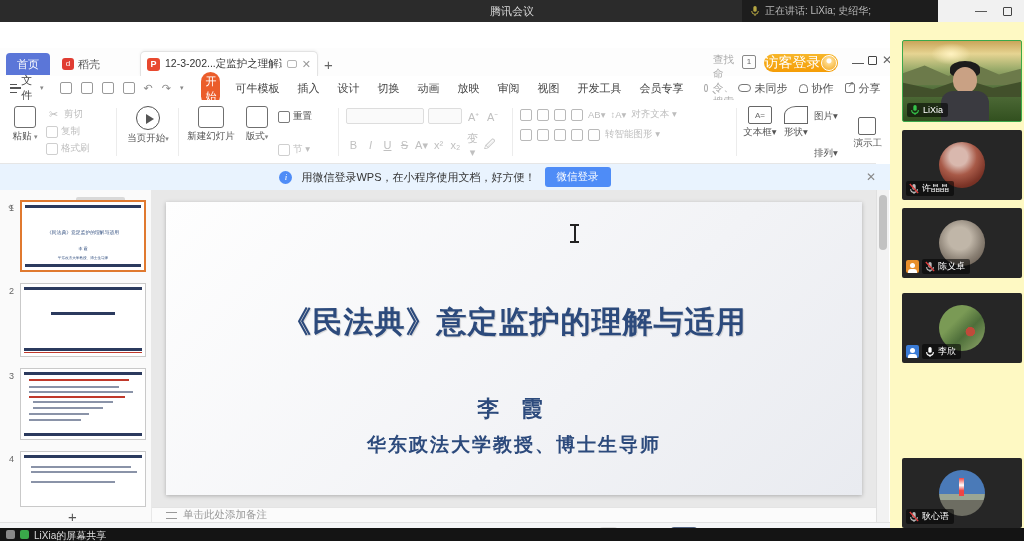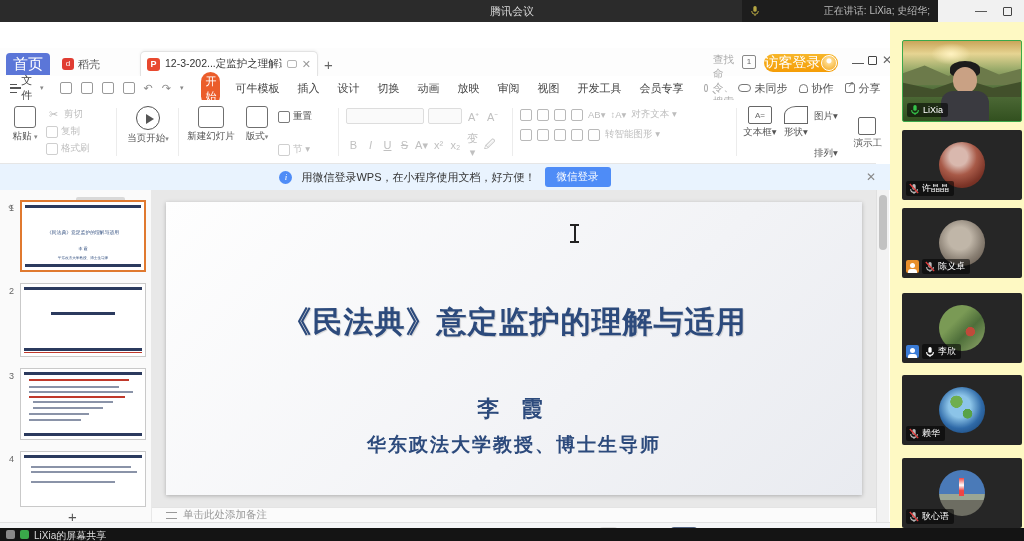--- a/index.html
+++ b/index.html
@@ -4,32 +4,32 @@
 <style>
   * { margin:0; padding:0; box-sizing:border-box; }
   html,body { width:1024px; height:541px; overflow:hidden; background:#000; }
   body { font-family:"Liberation Sans", sans-serif; }
   .abs { position:absolute; }
   #app { position:relative; width:1024px; height:541px; background:#fff; overflow:hidden; }
 
   
   #topbar { left:0; top:0; width:1024px; height:22px; background:#2b2b2b; }
   #topbar .title { width:100%; text-align:center; line-height:22px; color:#d9d9d9; font-size:11px; }
-  #speakbox { left:742px; top:0; width:196px; height:22px; background:#1d1d1d; display:flex; align-items:center; gap:5px; padding:0 8px;justify-content:space-between; }
+  #speakbox { left:742px; top:0; width:196px; height:22px; background:#1d1d1d; display:flex; align-items:center; gap:5px; padding:0 8px; }
   #speakbox .txt { color:#b9b9b9; font-size:10px; white-space:nowrap; overflow:hidden; }
   #winlight { left:938px; top:0; width:86px; height:22px; background:#f1f1f1; display:flex; align-items:center; justify-content:flex-end; gap:16px; padding-right:12px; }
   .wbtn { color:#444; font-size:12px; line-height:12px; }
   .sq { width:9px; height:9px; border:1.4px solid #444; border-radius:1px; }
 
   
   #wps { left:0; top:22px; width:890px; height:506px; background:#fff; }
 
   
   #tabbar { left:0; top:26px; width:890px; height:28px; background:#fdfdfd; }
-  .tab-home { left:6px; top:5px; width:44px; height:22px; background:#5b76d8; border-radius:4px 4px 0 0; color:#fff; font-size:15px; text-align:center; line-height:22px; }
+  .tab-home { left:6px; top:5px; width:44px; height:22px; background:#5b76d8; border-radius:4px 4px 0 0; color:#fff; font-size:11px; text-align:center; line-height:22px; }
   .tab-docer { left:54px; top:5px; width:62px; height:22px; display:flex; align-items:center; gap:4px; padding-left:8px; color:#555; font-size:11px; }
   .docer-ico { width:12px; height:12px; background:#e03c32; border-radius:3px; color:#fff; font-size:8px; text-align:center; line-height:12px; }
   .tab-doc { left:140px; top:3px; width:178px; height:25px; background:#fff; border:1px solid #e3e3e3; border-bottom:none; border-radius:5px 5px 0 0; box-shadow:0 -1px 3px rgba(0,0,0,.05); display:flex; align-items:center; gap:5px; padding:0 6px; }
   .ppt-ico { width:13px; height:13px; background:#e8492f; border-radius:3px; color:#fff; font-size:9px; font-weight:bold; text-align:center; line-height:13px; flex:0 0 auto; }
   .tab-doc .name { font-size:10.5px; color:#333; white-space:nowrap; overflow:hidden; }
   .bubble-ico { width:10px; height:8px; border:1px solid #b5b5b5; border-radius:2px; flex:0 0 auto; }
   .tab-close { color:#999; font-size:11px; flex:0 0 auto; }
   .tab-add { left:324px; top:8px; color:#666; font-size:15px; }
   .cal-ico { left:742px; top:7px; width:14px; height:14px; border:1.3px solid #888; border-radius:2px; font-size:8px; color:#666; text-align:center; line-height:12px; }
   #loginpill { left:764px; top:6px; width:74px; height:18px; background:linear-gradient(#f7b62a,#f59d06); border-radius:9px; display:flex; align-items:center; }
@@ -556,36 +556,20 @@
               <rect x="4" y="1" width="4" height="7" rx="2" fill="#bbb"></rect>
               <path d="M2 7a4 4 0 0 0 8 0" fill="none" stroke="#bbb" stroke-width="1.3"></path>
               <line x1="6" y1="11" x2="6" y2="13" stroke="#bbb" stroke-width="1.3"></line>
               <line x1="1" y1="1" x2="11" y2="12" stroke="#e23b3b" stroke-width="1.6"></line>
             </svg>
           <span class="pname">陈义卓</span>
         </span>
       </div>
     </div>
 
-    <div class="tile" style="top:353px;height:70px;">
-      <div class="avwrap">
-          <div class="avatar av-lh"></div>
-        </div>
-      <div class="badge">
-        <span class="namebox">
-          <svg class="micsvg" width="10" height="12" viewBox="0 0 12 14">
-              <rect x="4" y="1" width="4" height="7" rx="2" fill="#bbb"></rect>
-              <path d="M2 7a4 4 0 0 0 8 0" fill="none" stroke="#bbb" stroke-width="1.3"></path>
-              <line x1="6" y1="11" x2="6" y2="13" stroke="#bbb" stroke-width="1.3"></line>
-              <line x1="1" y1="1" x2="11" y2="12" stroke="#e23b3b" stroke-width="1.6"></line>
-            </svg>
-          <span class="pname">赖华</span>
-        </span>
-      </div>
-    </div>
 
     <div class="tile" style="top:436px;height:70px;">
       <div class="avwrap">
           <div class="avatar av-gxy"></div>
         </div>
       <div class="badge">
         <span class="namebox">
           <svg class="micsvg" width="10" height="12" viewBox="0 0 12 14">
               <rect x="4" y="1" width="4" height="7" rx="2" fill="#bbb"></rect>
               <path d="M2 7a4 4 0 0 0 8 0" fill="none" stroke="#bbb" stroke-width="1.3"></path>

